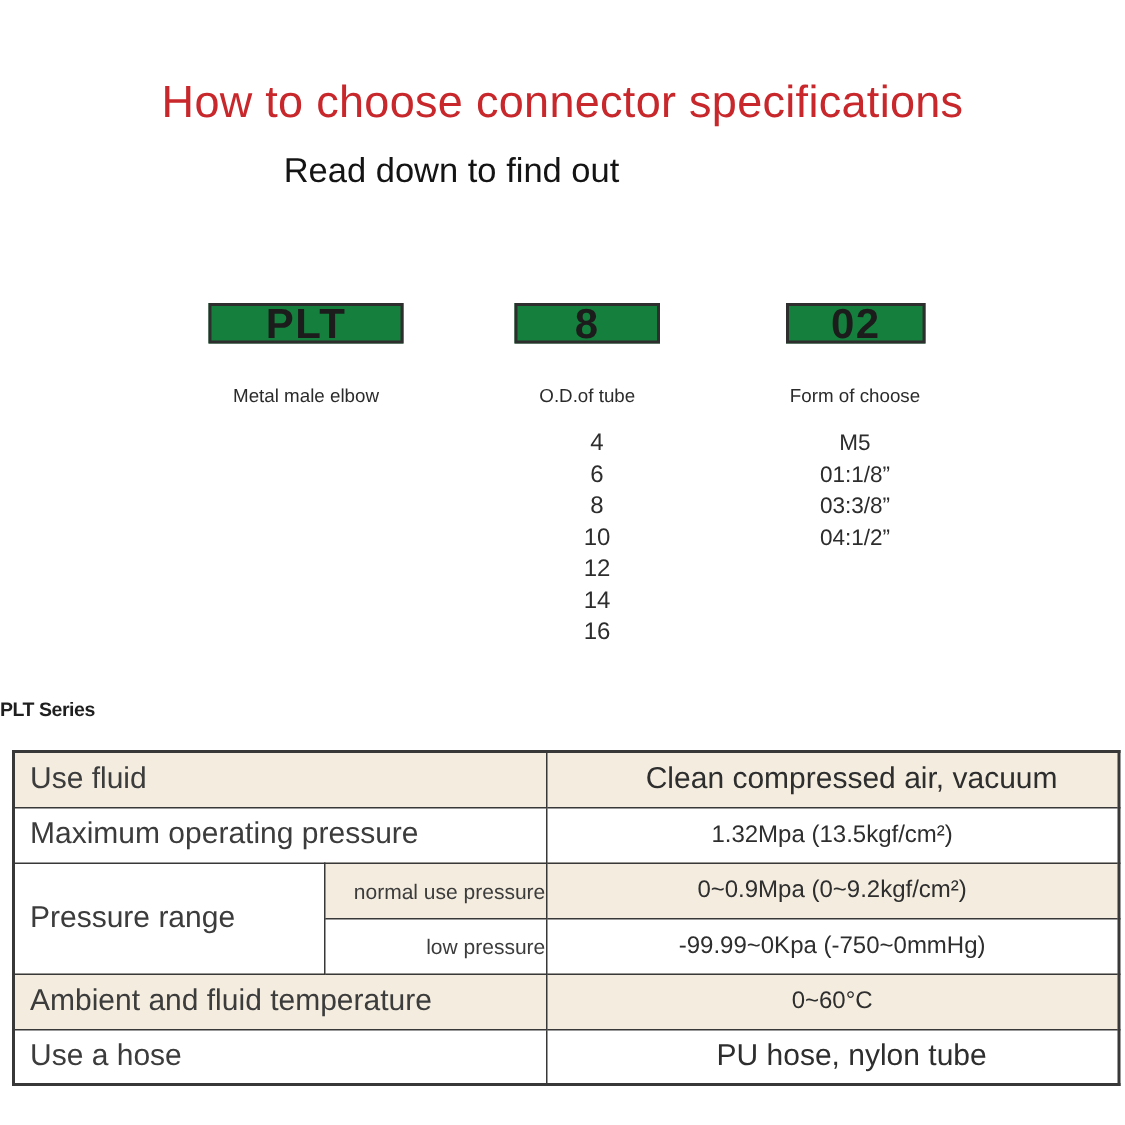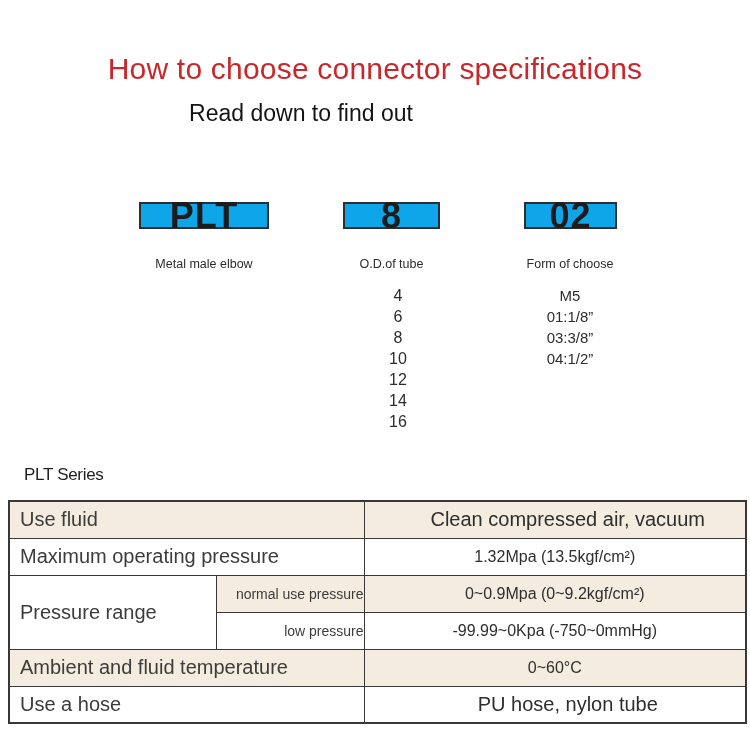--- a/index.html
+++ b/index.html
@@ -29,24 +29,24 @@
     font-size: 23px;
     font-weight: 400;
     color: #141414;
   }
 
   
   .code-box {
     position: absolute;
     top: 202px; height: 27px;
     border: 2px solid #2e2e2e;
-    background: #0ea5e9;
+    background: #15803d;
     display: flex; align-items: center; justify-content: center;
     font-weight: bold;
-    font-size: 36px;
+    font-size: 28px;
     color: #1c1c1c;
     letter-spacing: 1px;
   }
   .box-plt    { left: 139px; width: 130px; }
   .box-od     { left: 343px; width: 97px; }
   .box-thread { left: 524px; width: 93px; }
 
   .code-label {
     position: absolute;
     top: 257px;
@@ -66,23 +66,23 @@
     line-height: 21px;
     color: #2d2d2d;
   }
   .tube-list   { left: 348px; width: 100px; }
   .thread-list { left: 510px; width: 120px; font-size: 15px; }
   .option-list div { white-space: nowrap; }
 
   
   .series-heading {
     position: absolute;
-    top: 465px; left: 24px;
-    font-size: 17px;
-    font-weight: normal;
+    top: 465px; left: 0;
+    font-size: 13px;
+    font-weight: bold;
     letter-spacing: -0.3px;
     color: #1f1f1f;
   }
 
   
   .spec-table {
     position: absolute;
     top: 500px; left: 8px;
     width: 737px; height: 222px;
     border-collapse: collapse;

